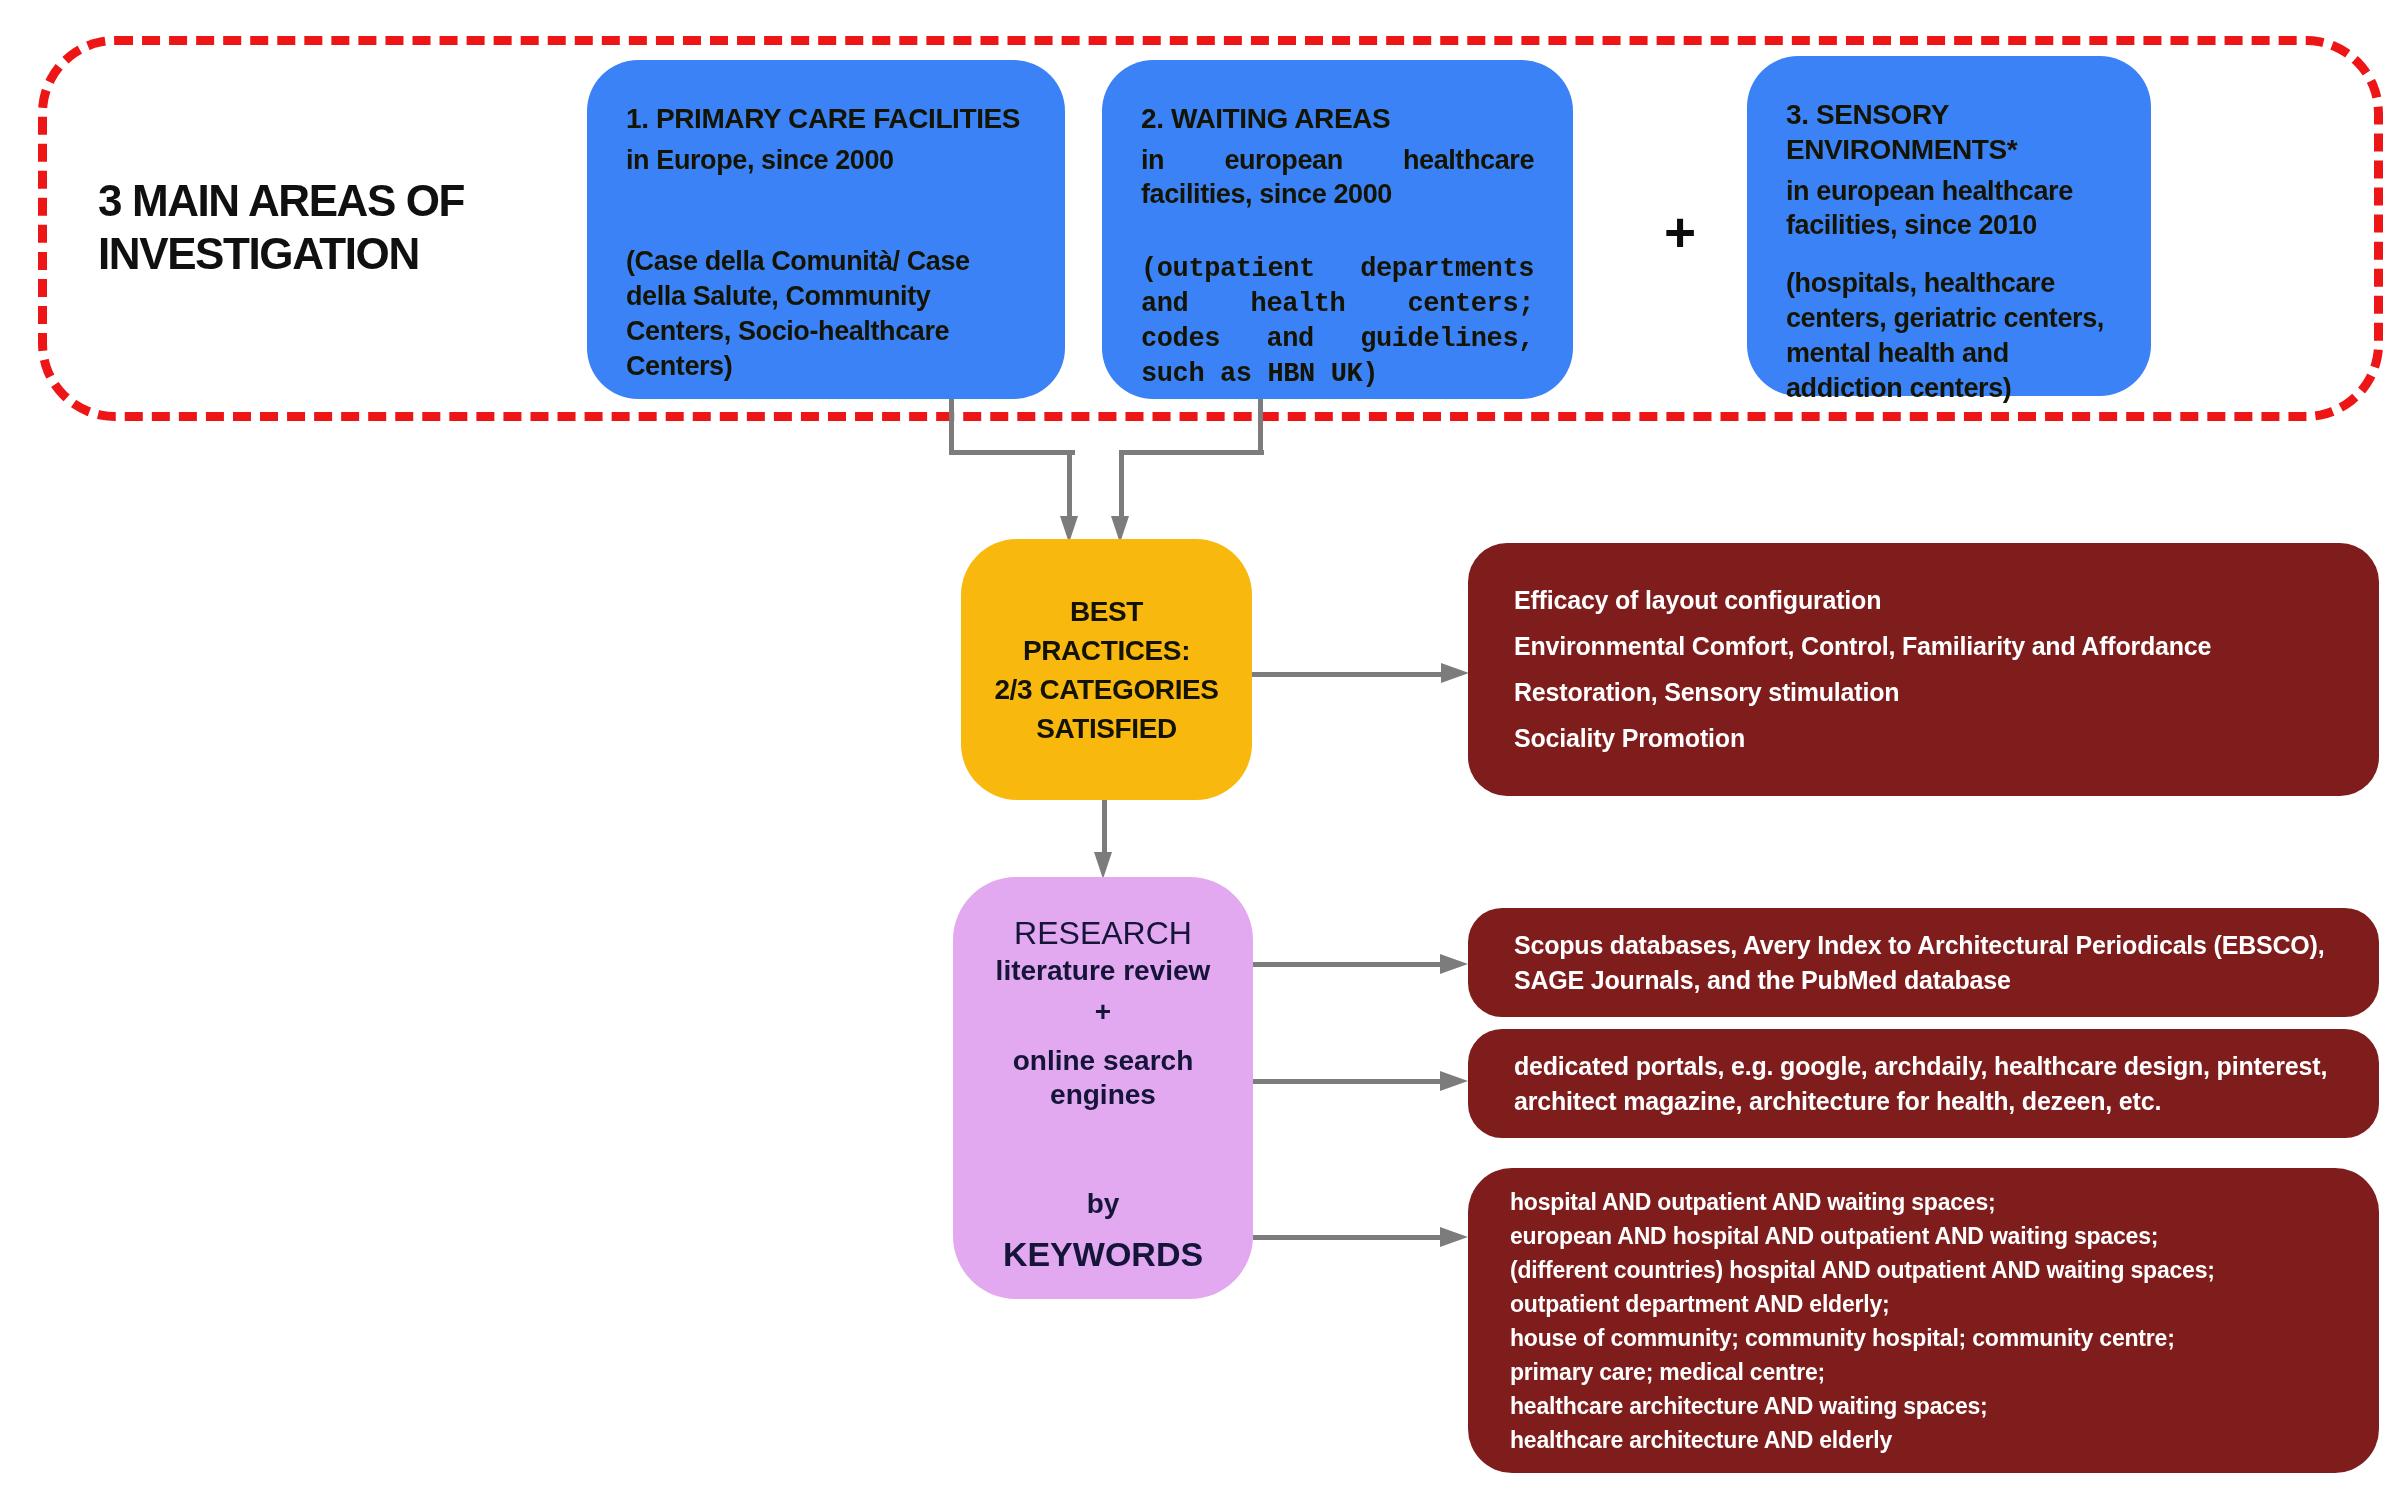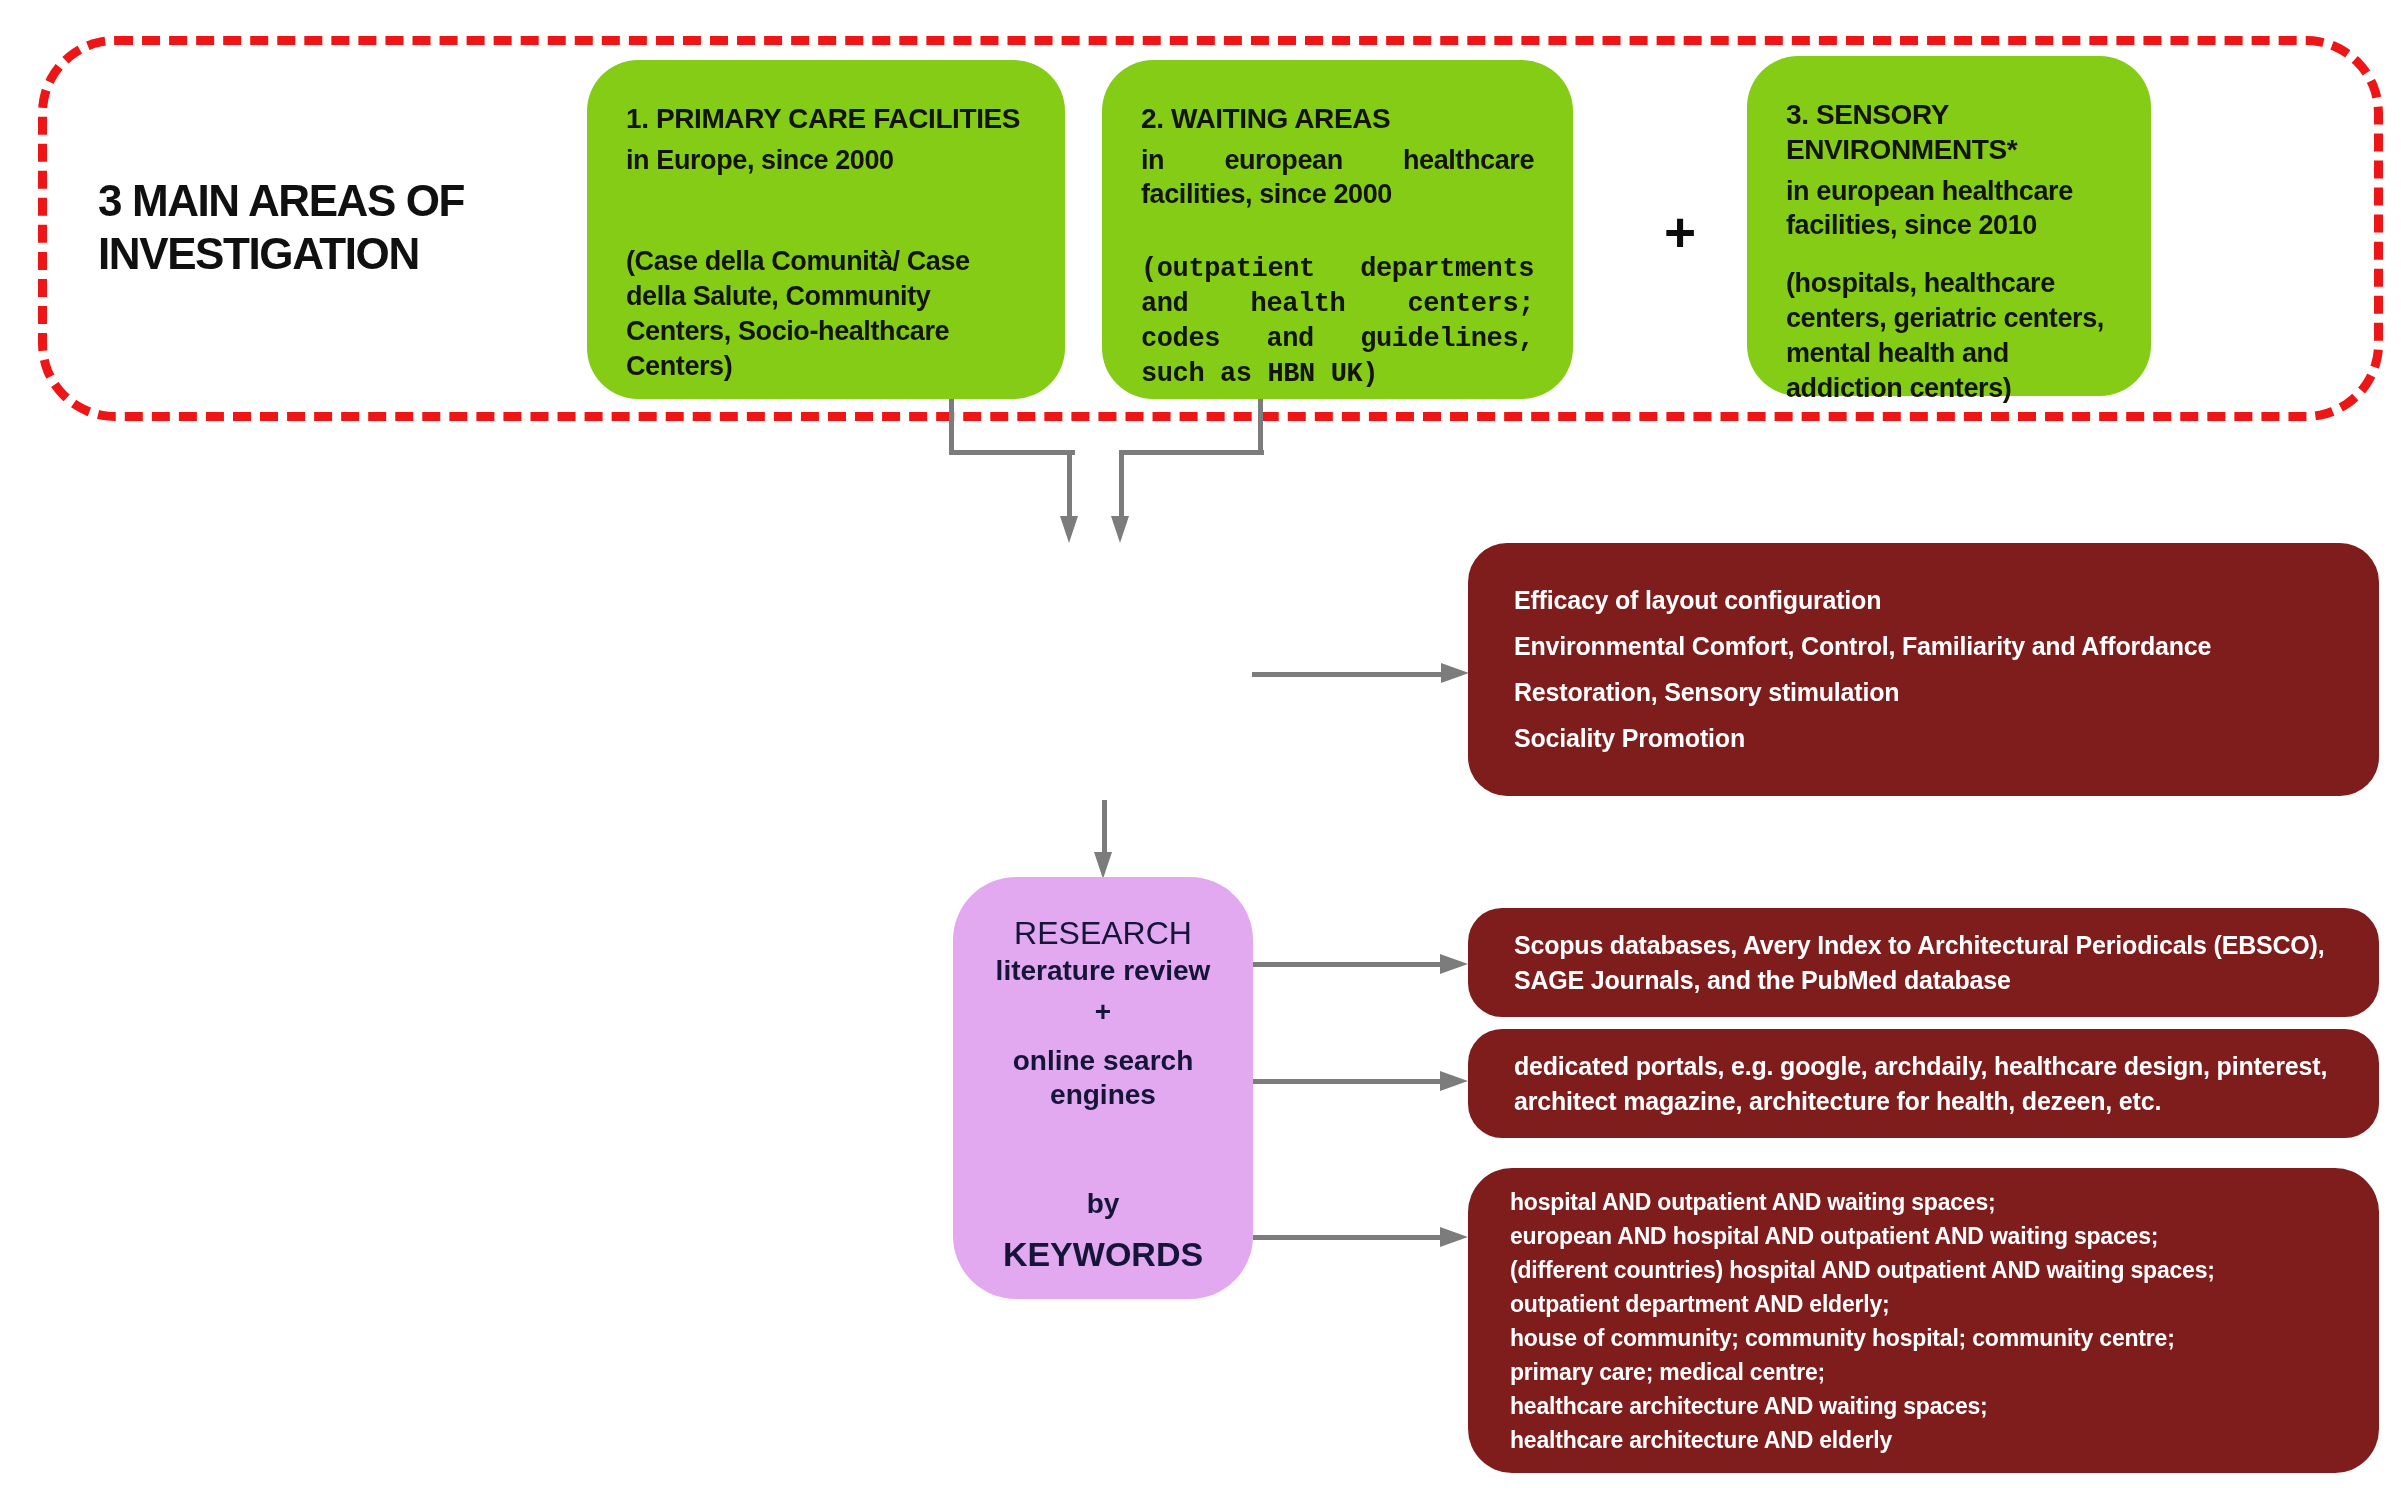--- a/index.html
+++ b/index.html
@@ -12,21 +12,21 @@
     position:absolute;left:38px;top:36px;width:2345px;height:385px;
     border:9.8px dashed #ED1515;border-radius:77px;box-sizing:border-box;
   }
   
   .main-label{
     position:absolute;left:98px;top:174px;width:379px;
     font-size:44px;font-weight:bold;line-height:53px;letter-spacing:-1.4px;color:#101010;
   }
   
   .area-box{
-    position:absolute;background:#84cc16;border-radius:51px;box-sizing:border-box;
+    position:absolute;background:#3b82f6;border-radius:51px;box-sizing:border-box;
     padding:41px 39px;color:#141405;
   }
   #area-1{left:587px;top:60px;width:478px;height:339px;}
   #area-2{left:1102px;top:60px;width:471px;height:339px;}
   #area-3{left:1747px;top:56px;width:404px;height:340px;}
   .area-title{font-size:28px;font-weight:bold;letter-spacing:-0.4px;line-height:35px;margin:0;}
   .area-sub{font-size:27px;font-weight:bold;line-height:34px;margin:7px 0 0 0;letter-spacing:-0.4px;}
   .area-detail{font-size:27px;font-weight:bold;line-height:35px;margin:0;letter-spacing:-0.4px;}
   #area-1 .area-detail{margin-top:67px;}
   #area-2 .area-detail{margin-top:41px;font-family:Liberation Mono, monospace;}
@@ -109,20 +109,26 @@
   <div class="connector" style="left:949px;top:399px;width:4.9px;height:56px;"></div>
   <div class="connector" style="left:949px;top:450px;width:126px;height:4.9px;"></div>
   <div class="connector" style="left:1067px;top:450px;width:4.9px;height:69px;"></div>
   <div class="head down" style="left:1060px;top:516px;"></div>
 
   <div class="connector" style="left:1258px;top:399px;width:4.9px;height:56px;"></div>
   <div class="connector" style="left:1119px;top:450px;width:145px;height:4.9px;"></div>
   <div class="connector" style="left:1119px;top:450px;width:4.9px;height:69px;"></div>
   <div class="head down" style="left:1111px;top:516px;"></div>
 
+  <div class="best-box">
+    <div class="best-line">BEST</div>
+    <div class="best-line">PRACTICES:</div>
+    <div class="best-line">2/3 CATEGORIES</div>
+    <div class="best-line">SATISFIED</div>
+  </div>
 
   <div class="connector" style="left:1252px;top:672px;width:191px;height:4.9px;"></div>
   <div class="head right" style="left:1441px;top:663px;"></div>
 
   <div class="navy" id="outcomes-box">
     <div class="outcome-item">Efficacy of layout configuration</div>
     <div class="outcome-item">Environmental Comfort, Control, Familiarity and Affordance</div>
     <div class="outcome-item">Restoration, Sensory stimulation</div>
     <div class="outcome-item">Sociality Promotion</div>
   </div>

